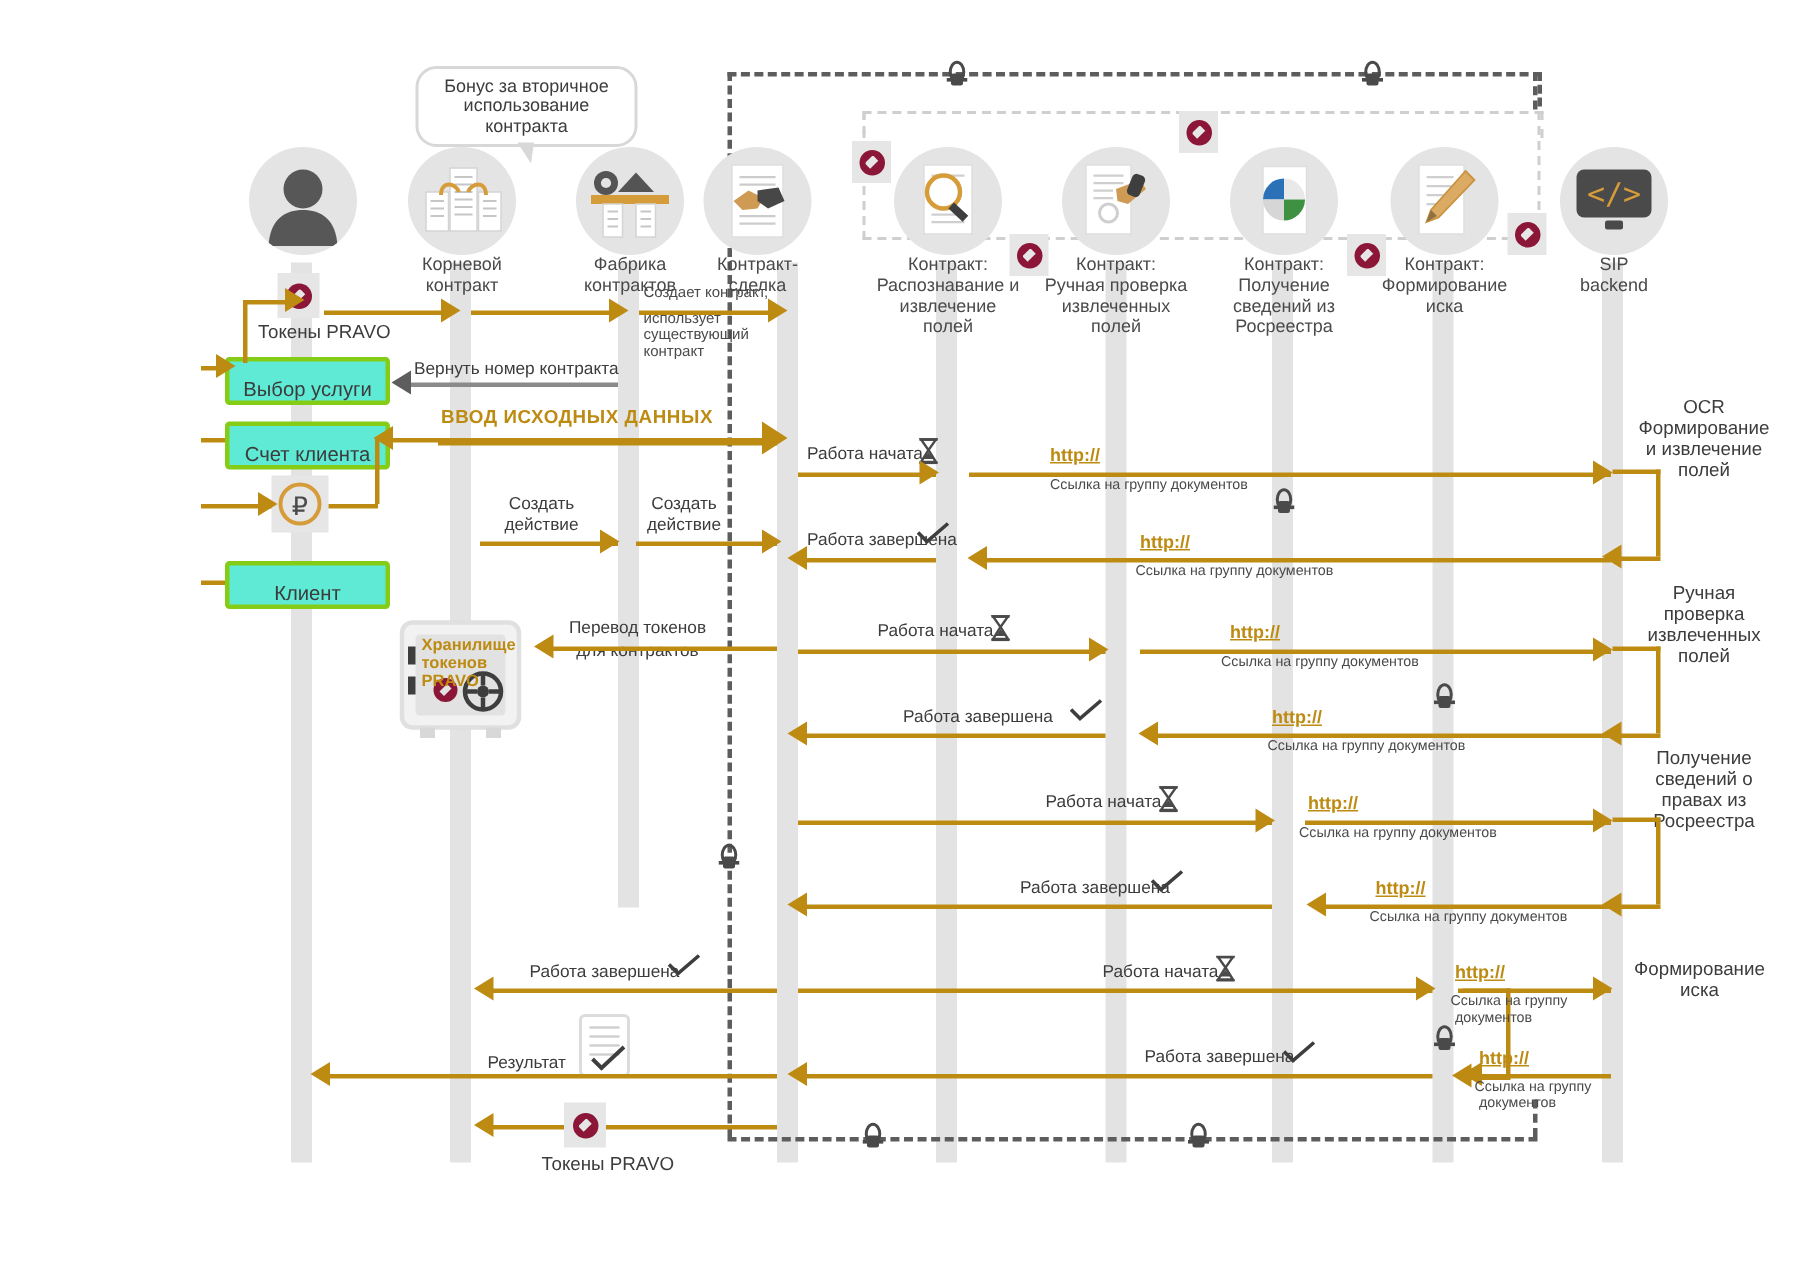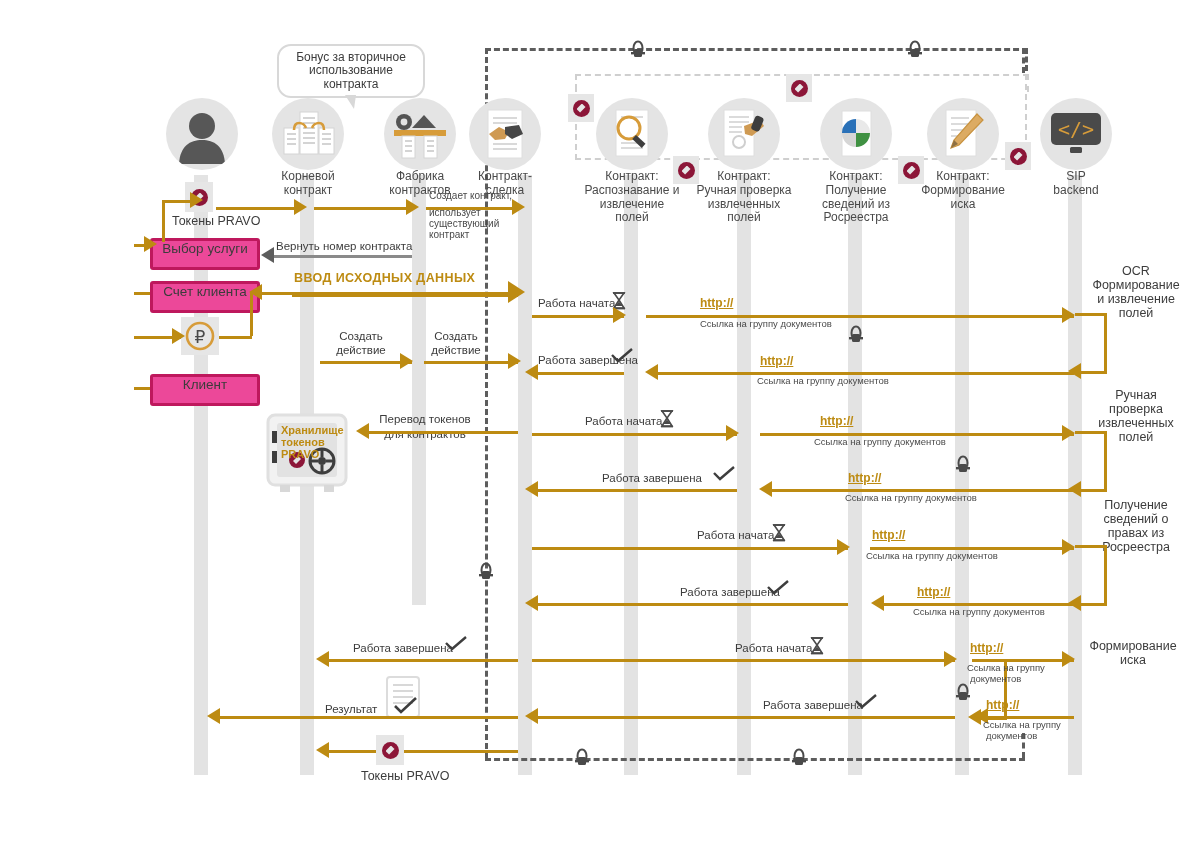--- a/index.html
+++ b/index.html
@@ -10,22 +10,22 @@
   
   .lifeline{position:absolute;width:14px;background:#e3e3e3;}
 
   
   .phead{position:absolute;width:72px;text-align:center;}
   .pcircle{width:72px;height:72px;border-radius:50%;background:#e4e4e4;position:relative;overflow:hidden;}
   .plabel{margin-top:0;font-size:12px;line-height:1.15;color:#4a4a4a;white-space:nowrap;}
   .plabel.wide{white-space:normal;width:104px;margin-left:-16px;}
 
   
-  .lbox{position:absolute;background:#ec4899;border:3px solid #be185d;border-radius:3px;
-        display:flex;align-items:flex-start;justify-content:center;
+  .lbox{position:absolute;background:#5eead4;border:3px solid #84cc16;border-radius:3px;
+        display:flex;align-items:flex-end;justify-content:center;
         font-size:13.5px;color:#3c3c3c;}
 
   
   .arw{position:absolute;height:0;border-top:3px solid #bd8b12;}
   .arw.thick{border-top-width:5px;}
   .arw.gray{border-top-color:#8a8a8a;border-top-width:3px;}
   .ahead{position:absolute;width:0;height:0;}
   .ahead.r{border-top:8px solid transparent;border-bottom:8px solid transparent;border-left:13px solid #bd8b12;}
   .ahead.l{border-top:8px solid transparent;border-bottom:8px solid transparent;border-right:13px solid #bd8b12;}
   .ahead.r.big{border-top:11px solid transparent;border-bottom:11px solid transparent;border-left:17px solid #bd8b12;}

